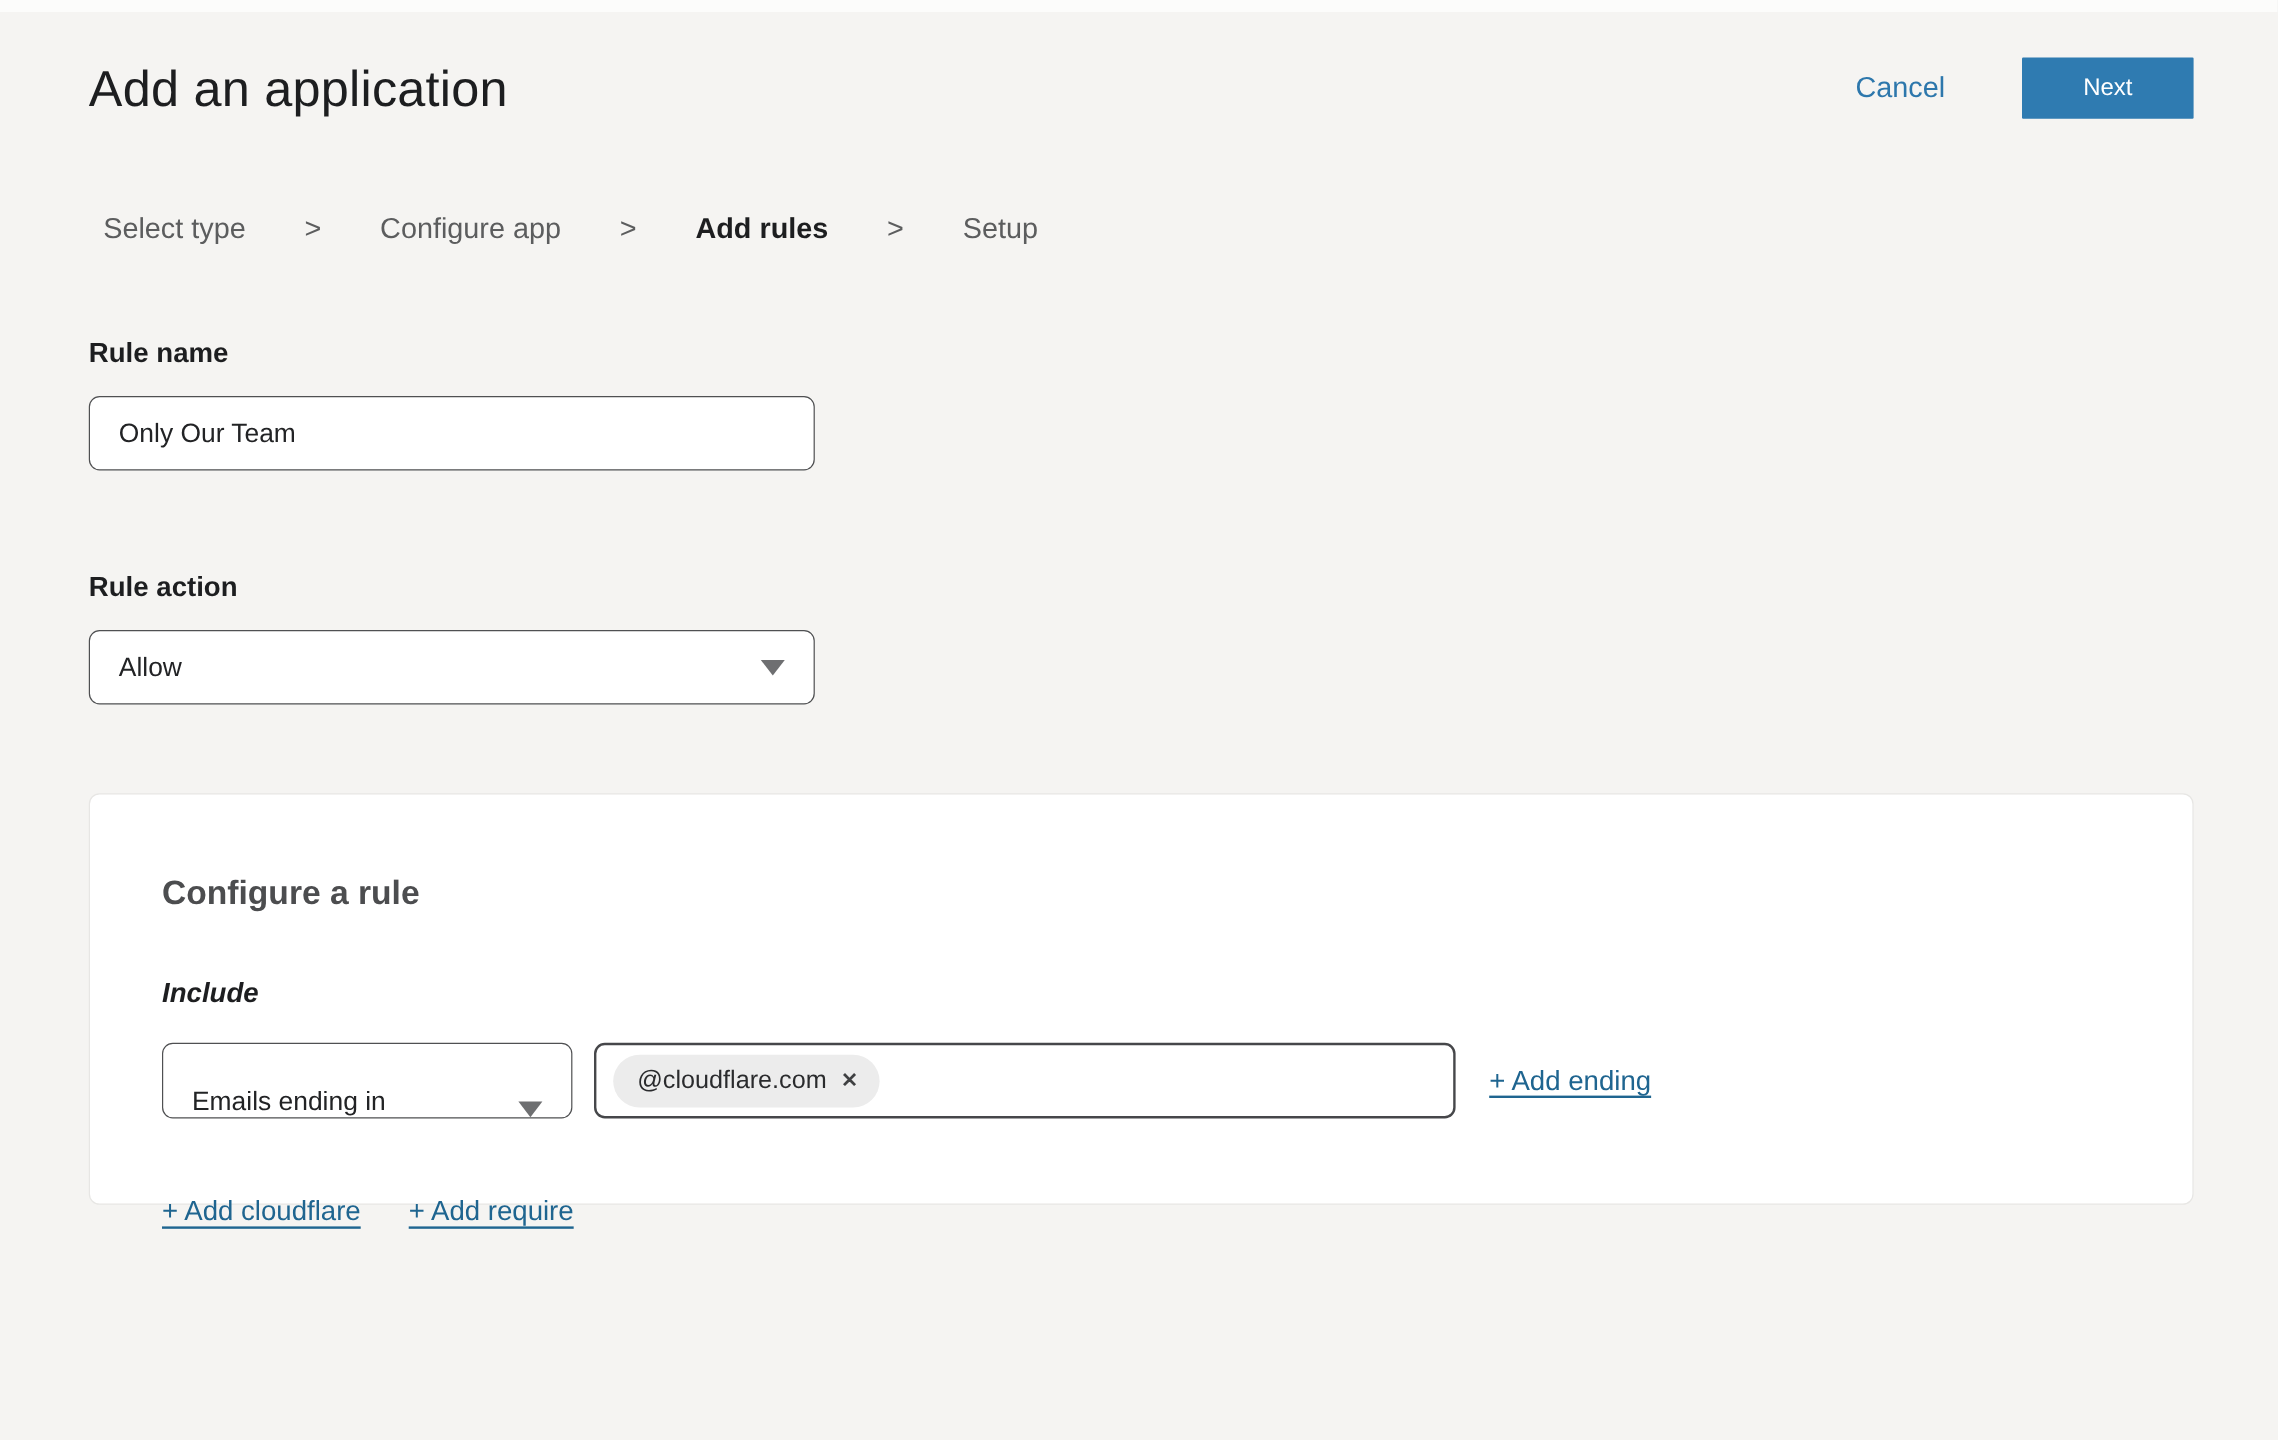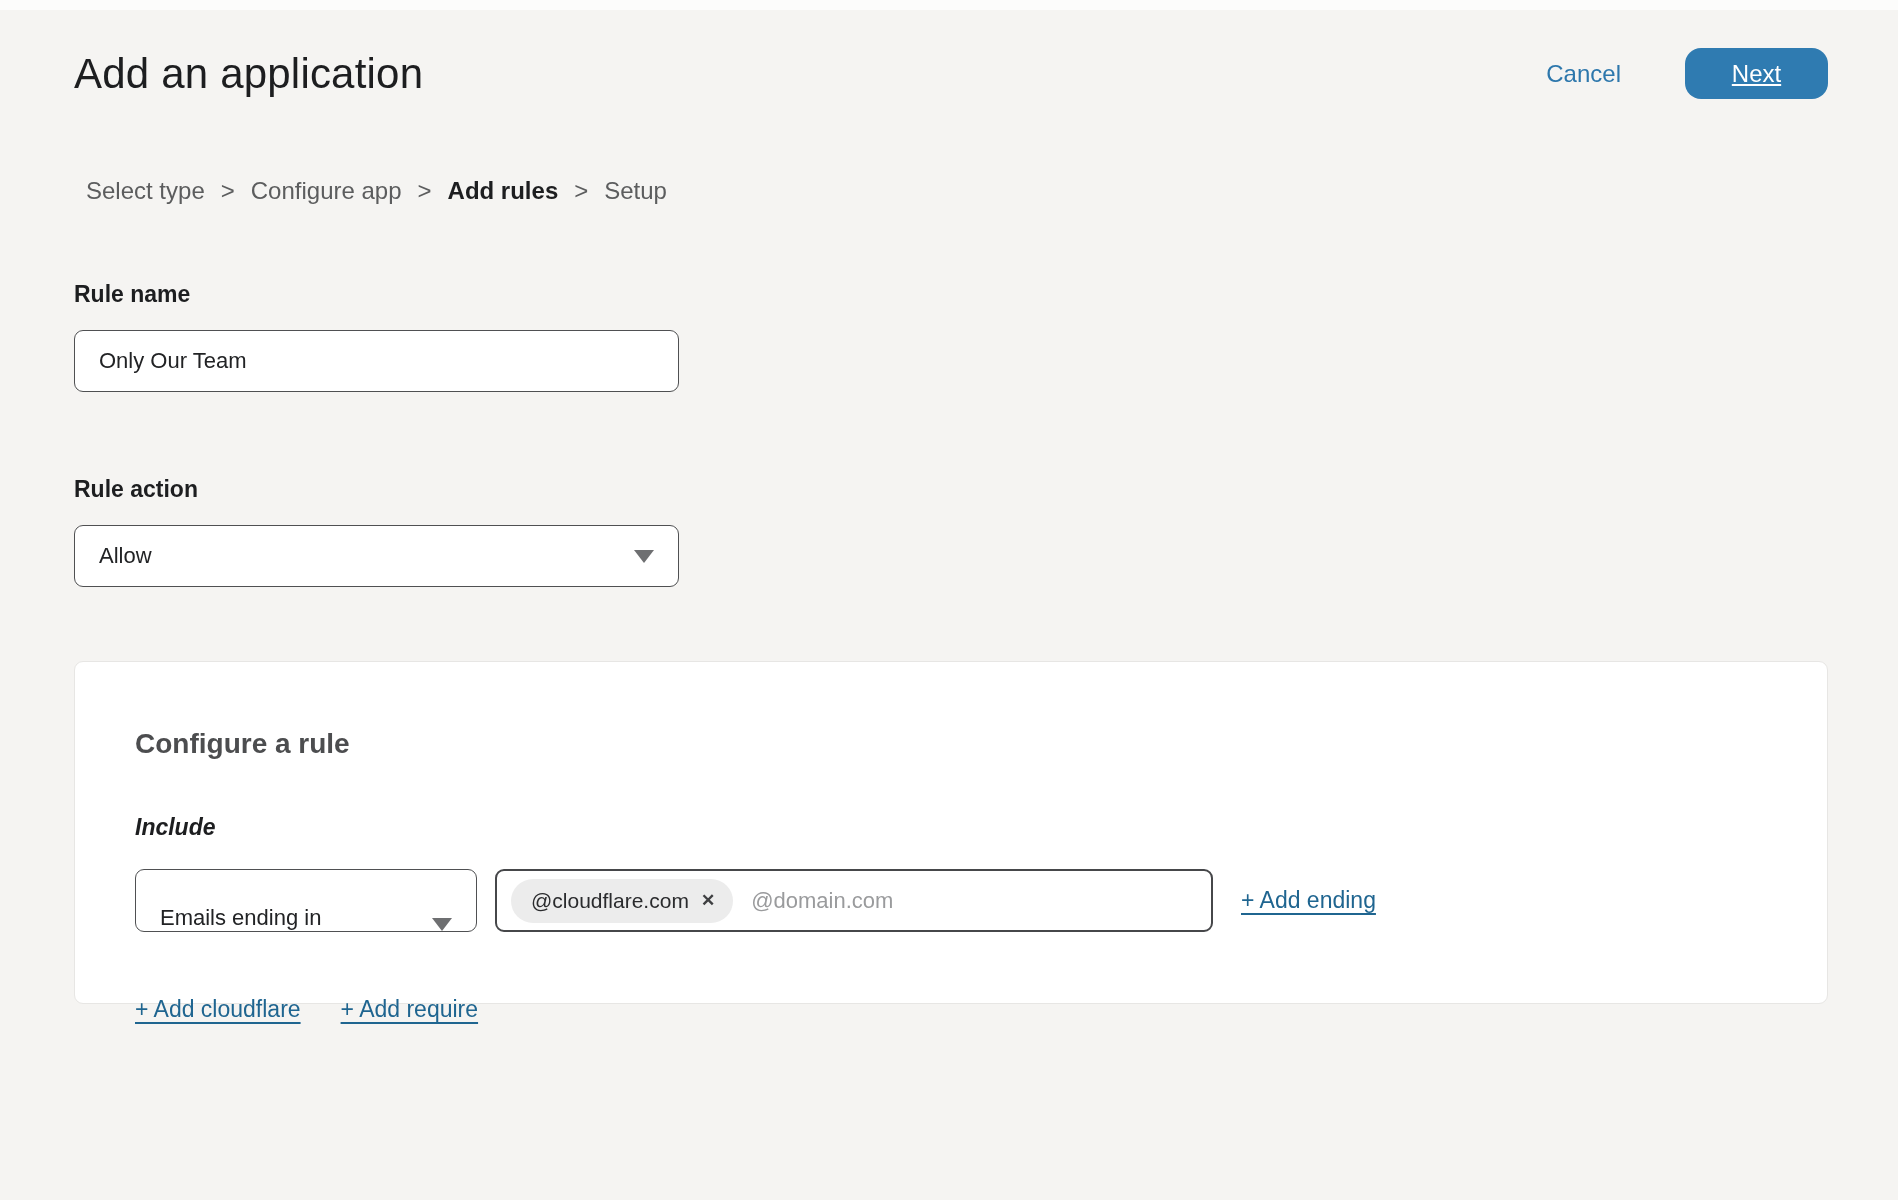--- a/index.html
+++ b/index.html
@@ -40,38 +40,37 @@
     font-size: 24px;
     color: #2d77ac;
     cursor: pointer;
     text-decoration: none;
   }
   .next-button {
     width: 143px;
     height: 51px;
     background: #2f7bb1;
     border: none;
-    border-radius: 16px;
+    border-radius: 1px;
     color: #ffffff;
-    font-size: 24px;
+    font-size: 20px;
     font-family: "Liberation Sans", sans-serif;
     cursor: pointer;
     display: flex;
     align-items: center;
     justify-content: center;
-    text-decoration: underline;
   }
 
   
   .breadcrumb {
     margin-top: 78px;
     margin-left: 12px;
     display: flex;
     align-items: center;
-    gap: 16px;
+    gap: 49px;
     font-size: 24px;
     color: #5c5d5e;
   }
   .breadcrumb .crumb { cursor: default; }
   .breadcrumb .crumb.active {
     color: #1d1e20;
     font-weight: bold;
   }
   .breadcrumb .separator { color: #5c5d5e; }
 
@@ -263,21 +262,20 @@
       <div class="rule-selector">
         <span class="select-value">Emails ending in</span>
         <span class="caret-down"></span>
       </div>
 
       <div class="chip-input">
         <span class="chip">
           <span class="chip-label">@cloudflare.com</span>
           <span class="chip-remove">✕</span>
         </span>
-        <input class="chip-text-input" type="text" placeholder="@domain.com" style="">
       </div>
 
       <a class="add-link add-include-link">+ Add ending</a>
     </div>
 
     <div class="links-row">
       <a class="add-link">+ Add cloudflare</a>
       <a class="add-link">+ Add require</a>
     </div>
   </div>

